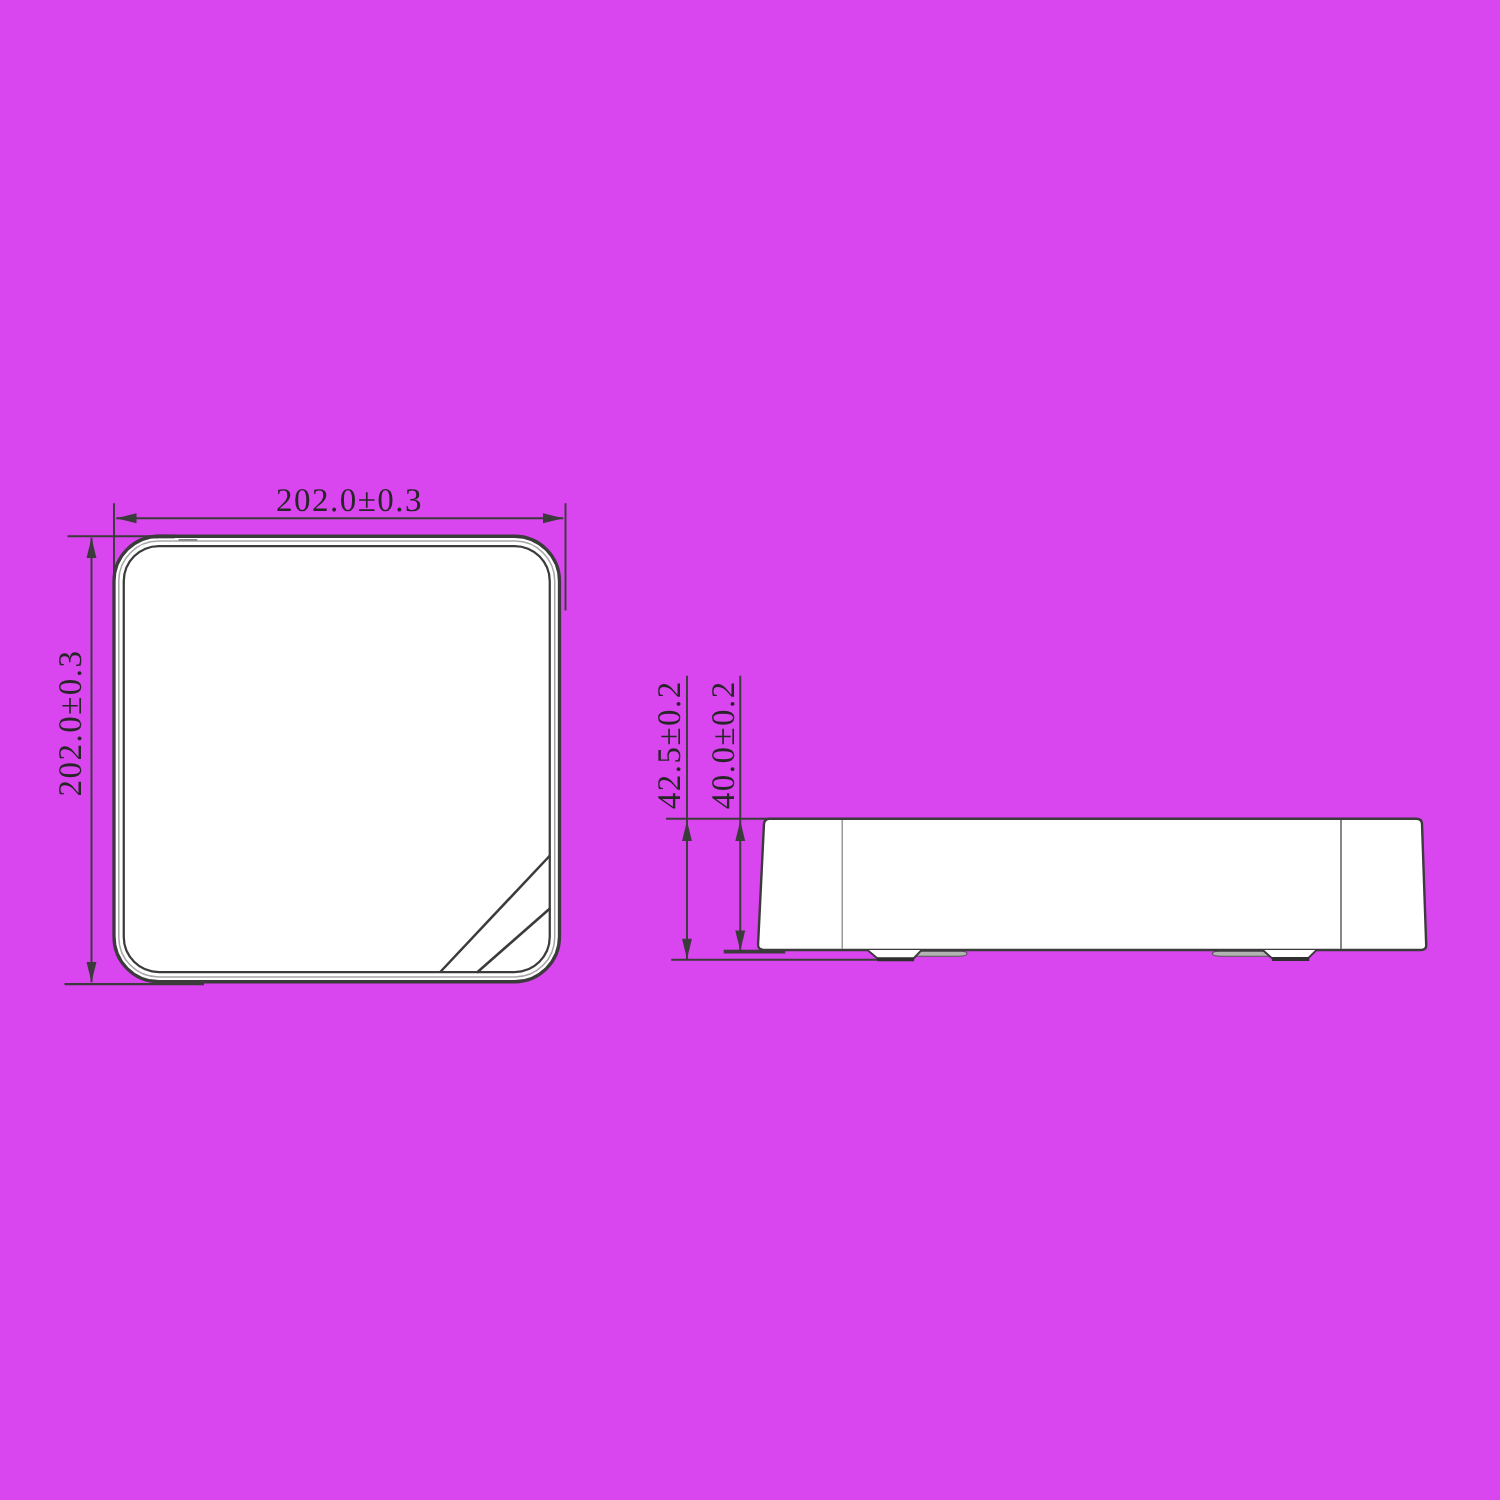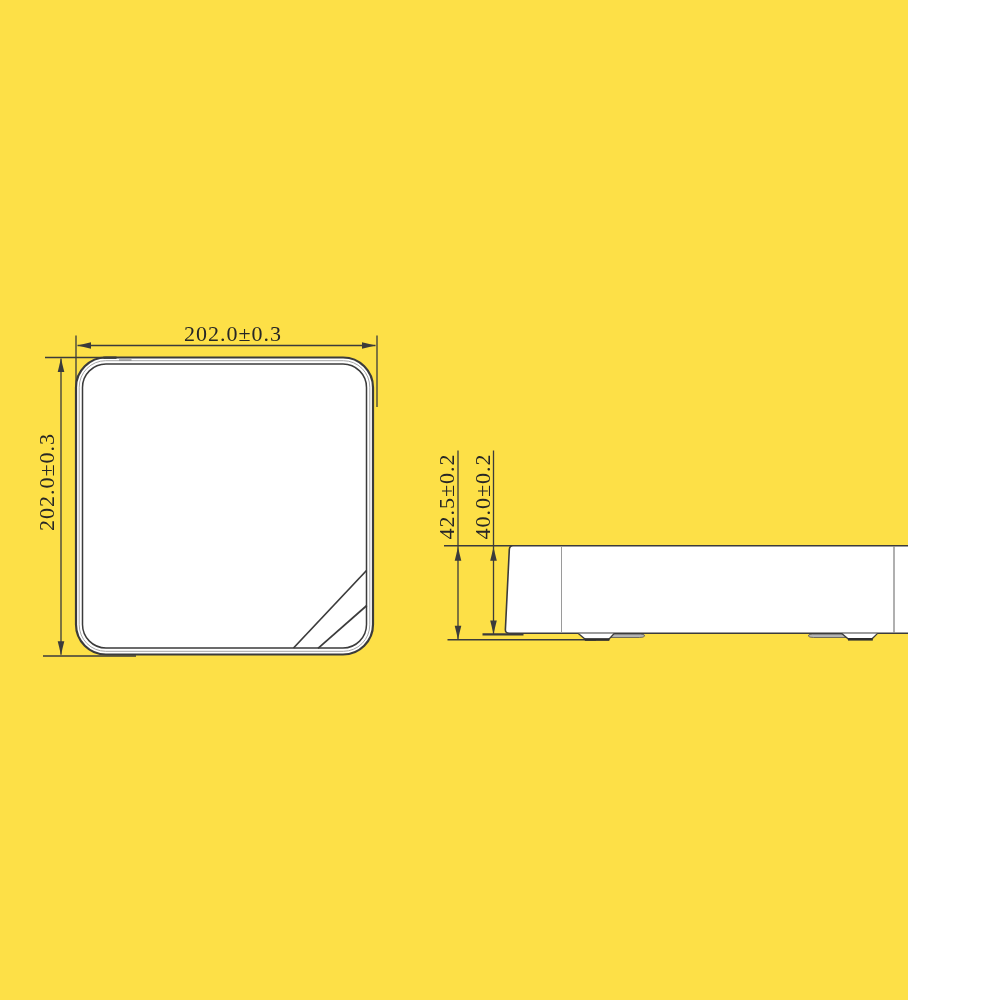--- a/index.html
+++ b/index.html
@@ -1,16 +1,16 @@
 <!DOCTYPE html>
 <html><head>
 <meta charset="utf-8">
 <style>
   html,body{margin:0;padding:0;background:#ffffff;}
-  .canvas{position:relative;width:908px;height:1000px;background:#fde047;overflow:hidden;}
+  .canvas{position:relative;width:1000px;height:1000px;background:#d946ef;overflow:hidden;}
   svg{display:block;}
   .dim-text{
     font-family:"Liberation Serif", serif;
     font-size:22px;
     letter-spacing:1px;
     fill:#262626;
   }
 </style>
 </head>
 <body>

